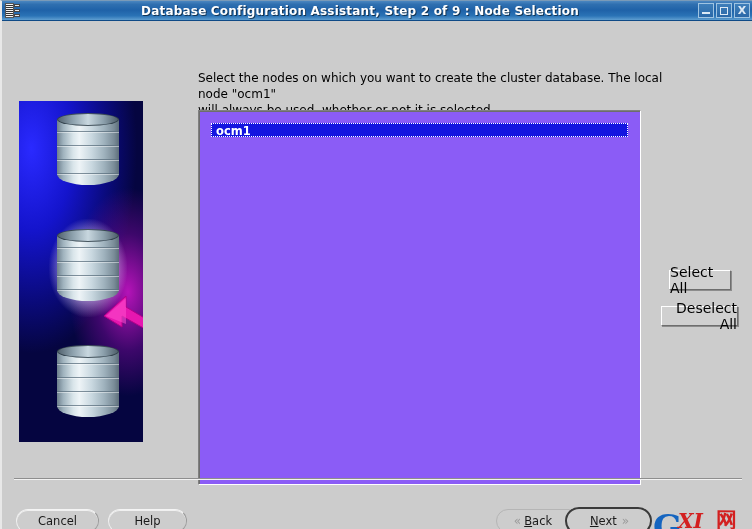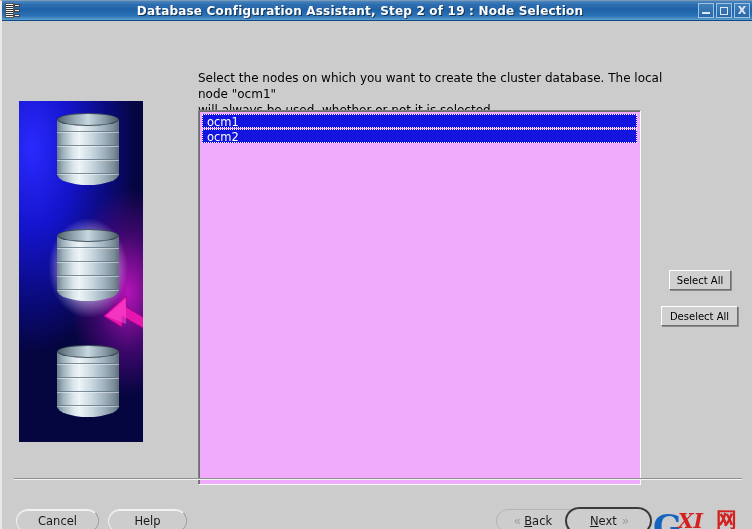--- a/index.html
+++ b/index.html
@@ -130,45 +130,46 @@
     width: 470px;
     font-size: 12px; color: #000000;
     line-height: 16px;
   }
   #instruction .l2 { display: block; }
 
   
   #list-box {
     position: absolute; left: 196px; top: 88px;
     width: 443px; height: 375px;
-    background: #f0abfc;
+    background: #8b5cf6;
     border: 1px solid #808080;
     border-right-color: #ffffff; border-bottom-color: #ffffff;
     box-shadow: inset 1px 1px 0 #6d6d6d;
-    padding: 3px;
+    padding: 12px;
     overflow: hidden;
+    font-weight: bold;
   }
   .node-row {
     height: 14px; line-height: 14px;
     background: #1414e0;
     color: #ffffff;
     font-size: 11.5px;
     padding-left: 4px;
     border: 1px dotted #ffffff;
     margin-bottom: 1px;
   }
 
   
   .sq-btn {
     position: absolute;
     background: #d0d0d0;
     border: 1px solid #ffffff;
     border-right-color: #6e6e6e; border-bottom-color: #6e6e6e;
     box-shadow: 1px 1px 0 #8c8c8c;
-    font-size: 10px; color: #000;
+    font-size: 14px; color: #000;
     display: flex; align-items: center; justify-content: center;
     height: 20px;
   }
   #select-all-btn { left: 667px; top: 248px; width: 62px; }
   #deselect-all-btn { left: 659px; top: 284px; width: 77px; text-align: right; }
 
   
   #separator {
     position: absolute; left: 12px; top: 456px;
     width: 728px; height: 2px;
@@ -246,21 +247,21 @@
 
   <div id="titlebar">
     <div id="title-icon">
       <span class="strip"></span>
       <span class="chips">
           <i></i>
           <i></i>
           <i></i>
         </span>
     </div>
-    <div id="title-text">Database Configuration Assistant, Step 2 of 19 : Node Selection</div>
+    <div id="title-text">Database Configuration Assistant, Step 2 of 9 : Node Selection</div>
     <div id="win-buttons">
       <div class="win-btn">
           <span class="bar"></span>
         </div>
       <div class="win-btn">
           <span class="box"></span>
         </div>
       <div class="win-btn">X</div>
     </div>
   </div>
@@ -289,21 +290,20 @@
       </div>
     </div>
 
     <div id="instruction">
       <span>Select the nodes on which you want to create the cluster database. The local node "ocm1"</span>
       <span class="l2">will always be used, whether or not it is selected.</span>
     </div>
 
     <div id="list-box">
       <div class="node-row">ocm1</div>
-      <div class="node-row">ocm2</div>
     </div>
 
     <div class="sq-btn" id="select-all-btn">Select All</div>
     <div class="sq-btn" id="deselect-all-btn">Deselect All</div>
 
     <div id="separator"></div>
 
     <div class="pill" id="cancel-btn">Cancel</div>
     <div class="pill" id="help-btn">Help</div>
 

